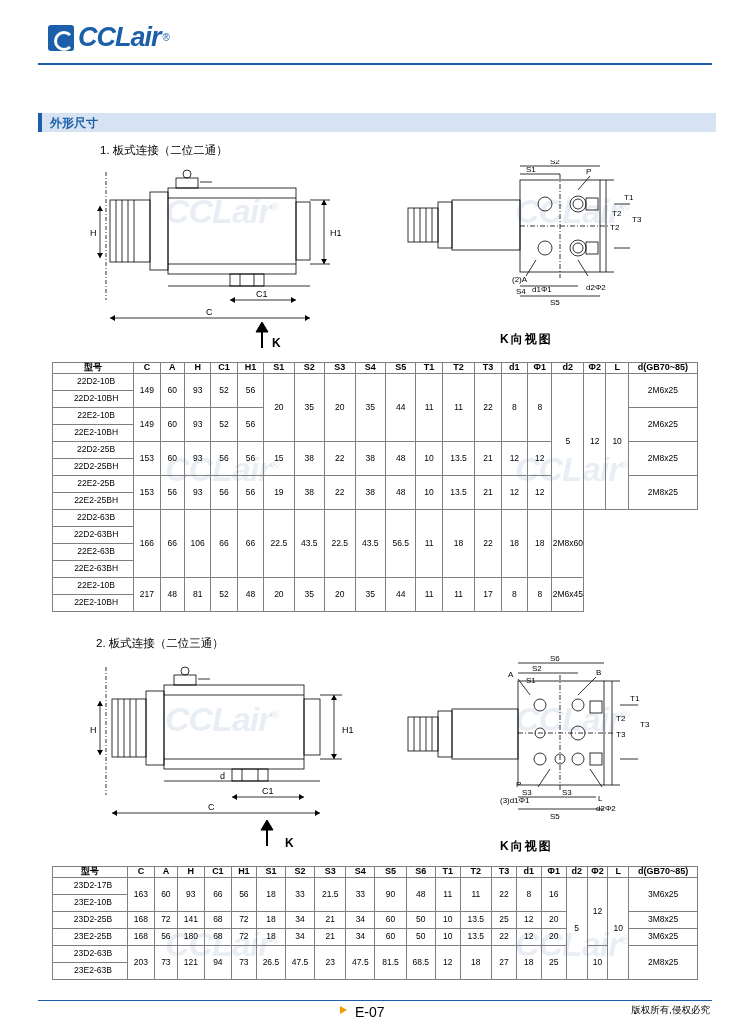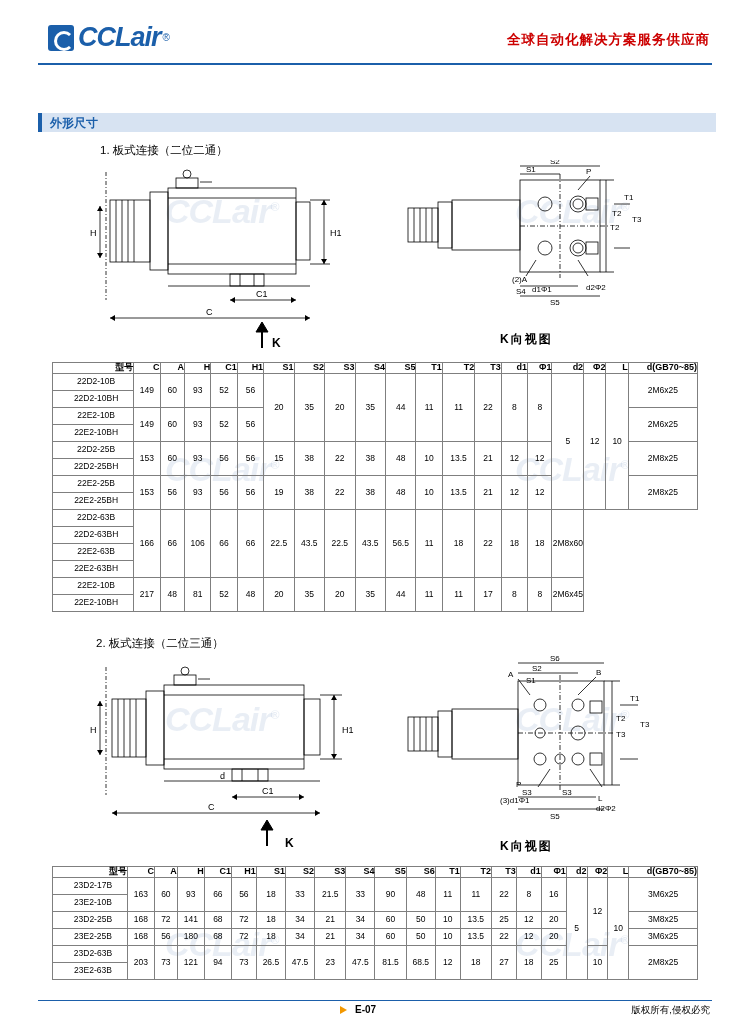--- a/index.html
+++ b/index.html
@@ -66,37 +66,37 @@
     background:transparent;
   }
   table.spec th, table.spec td{
     border:1px solid #7f7f7f;
     text-align:center;
     vertical-align:middle;
     padding:0;
     font-weight:normal;
     line-height:1.1;
   }
-  table.spec th{font-weight:bold;font-size:9px;text-align:right;}
+  table.spec th{font-weight:bold;font-size:9px;}
   .model-cell{text-align:left;padding-left:6px !important;font-size:8.5px;}
   
   .wm{
     position:absolute;
     font-size:34px;font-weight:bold;font-style:italic;
     color:rgba(120,150,190,0.16);
     pointer-events:none;white-space:nowrap;
     letter-spacing:-1px;
   }
   .wm small{font-size:12px;vertical-align:super;}
   
   .footer-line{
     position:absolute;left:38px;top:1000px;width:674px;height:1px;background:#1b5faa;
   }
   .page-num{
-    position:absolute;left:355px;top:1004px;font-size:10px;font-weight:bold;color:#000;
+    position:absolute;left:355px;top:1004px;font-size:14px;font-weight:normal;color:#000;
   }
   .page-arrow{
     position:absolute;left:340px;top:1006px;width:0;height:0;
     border-left:7px solid #f39800;border-top:4px solid transparent;border-bottom:4px solid transparent;
   }
   .copyright{
     position:absolute;right:40px;top:1004px;font-size:9.5px;color:#000;
   }
   .arrow-k{
     position:absolute;font-size:12px;font-weight:bold;
@@ -104,21 +104,20 @@
 </style>
 </head>
 <body>
 
 <div class="header">
   <div class="logo">
     <div class="logo-mark"></div>
     <span class="logo-text">CCLair</span>
     <span class="logo-reg">®</span>
   </div>
-  <div class="hdr-slogan">全球自动化解决方案服务供应商</div>
   <div class="hdr-line"></div>
 </div>
 
 <div class="title-bar">
   <span>外形尺寸</span>
 </div>
 
 <div class="wm" style="left:165px;top:192px;"><span>CCLair</span><small>®</small></div>
 <div class="wm" style="left:515px;top:192px;"><span>CCLair</span><small>®</small></div>
 <div class="wm" style="left:165px;top:450px;"><span>CCLair</span><small>®</small></div>

